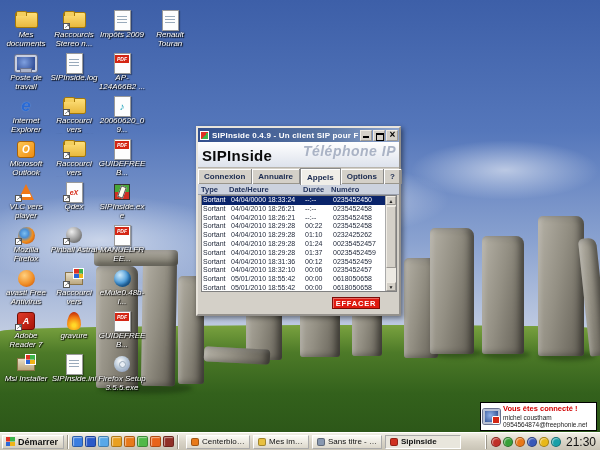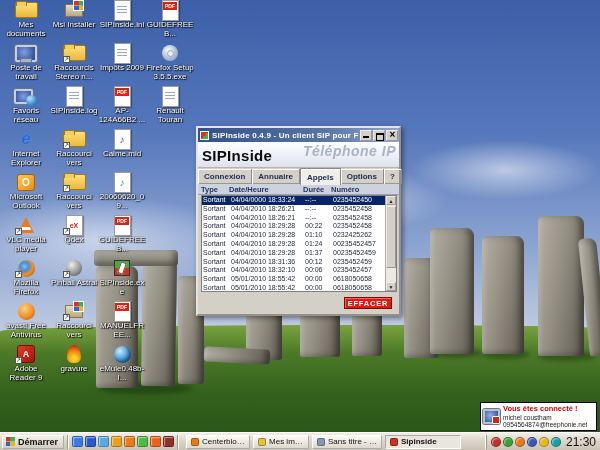--- a/index.html
+++ b/index.html
@@ -19,23 +19,23 @@
            background:linear-gradient(180deg,#7aa23f 0%,#4d7a28 22%,#33611c 55%,#2a5317 100%);
            border-radius:100% 60% 0 0 / 10px 6px 0 0; }
   .stone { position:absolute;
            background:linear-gradient(100deg,#b5b1a6 0%,#938f83 45%,#605c52 100%);
            border-radius:5px 8px 3px 3px;
            box-shadow:inset -4px 0 7px rgba(0,0,0,.45), inset 2px 2px 4px rgba(255,255,255,.25); }
   .lintel { border-radius:4px; background:linear-gradient(180deg,#b9b5aa,#7d7a6e 80%); }
   .sshadow { position:absolute; background:rgba(10,25,5,.35); border-radius:50%; filter:blur(2px); }
 
   
-  .icon-grid { position:absolute; left:2px; top:0; z-index:2;
+  .icon-grid { position:absolute; left:2px; top:10px; z-index:2;
                display:grid; grid-template-rows:repeat(9,43px); grid-auto-columns:48px;
-               grid-auto-flow:column; }
+               grid-auto-flow:column;font-style:italic; }
   .di { width:48px; text-align:center; cursor:default; }
   .ic { width:24px; height:20px; margin:0 auto 1px; position:relative;
         display:flex; align-items:center; justify-content:center; }
   .di-label { font-size:8px; line-height:8.5px; color:#fff;
               text-shadow:1px 1px 1px #000, 0 0 2px #000;
               overflow:hidden; max-height:17px; word-wrap:break-word; }
   .sc { display:none; position:absolute; left:1px; bottom:0; width:7px; height:7px;
         background:#fff; border:1px solid #555; font-size:6px; line-height:5px; color:#000;
         text-align:center; z-index:3; }
   .di.shortcut .sc { display:block; }
@@ -149,21 +149,21 @@
   .trow span { overflow:hidden; }
   .trow.selected { background:#0a246a; color:#fff; }
   .vscroll { position:absolute; right:0; top:0; bottom:0; width:11px; background:#ece9e2;
              border-left:1px solid #aaa; }
   .varrow { position:absolute; left:0; width:10px; height:9px; background:#d4d0c8; border:1px outset #f0ece4;
             font-size:5px; text-align:center; line-height:8px; color:#222; }
   .vup { top:0; } .vdn { bottom:0; }
   .vthumb { position:absolute; left:0; top:10px; width:10px; height:62px; background:#d4d0c8;
             border:1px outset #f0ece4; }
   .winbottom { position:relative; height:22px; }
-  .effacer { position:absolute; right:7px; top:5px; width:48px; height:12px;
+  .effacer { position:absolute; right:19px; top:5px; width:48px; height:12px;
              background:#df1a10; color:#fff; font-size:7.5px; font-weight:bold; letter-spacing:.8px;
              text-align:center; line-height:12px; border:1px solid #7a0c06;
              box-shadow:inset 1px 1px 0 rgba(255,255,255,.35); cursor:pointer; }
 
   
   .notif { position:absolute; left:480px; top:402px; width:117px; height:29px; z-index:6;
            background:#fff; border:1px solid #000; display:flex; align-items:center; padding:1px 2px; }
   .notif-ic { width:17px; height:15px; flex:none; margin-right:3px; position:relative;
               background:radial-gradient(circle at 40% 40%, #8fb0e8, #3a5a9c 80%);
               border:2px solid #b8c0d4; box-shadow:0 0 0 1px #6a7390; border-radius:2px; }
@@ -240,68 +240,62 @@
         <div class="di-label">Mes documents</div>
       </div>
 
       <div class="di">
         <div class="ic" data-type="computer">
           
         </div>
         <div class="di-label">Poste de travail</div>
       </div>
 
-      <div class="di">
-        <div class="ic" data-type="network">
-          
-        </div>
-        <div class="di-label">Favoris réseau</div>
-      </div>
 
 
       <div class="di">
         <div class="ic" data-type="ie">
           
         </div>
         <div class="di-label">Internet Explorer</div>
       </div>
 
       <div class="di">
         <div class="ic" data-type="outlook">
           
         </div>
         <div class="di-label">Microsoft Outlook</div>
       </div>
 
       <div class="di shortcut">
         <div class="ic" data-type="vlc">
           <span class="sc"></span>
         </div>
-        <div class="di-label">VLC media player</div>
+        <div class="di-label">VLC vers player</div>
       </div>
 
       <div class="di shortcut">
         <div class="ic" data-type="firefox">
           <span class="sc"></span>
         </div>
         <div class="di-label">Mozilla Firefox</div>
       </div>
 
       <div class="di">
         <div class="ic" data-type="avast">
           
         </div>
         <div class="di-label">avast! Free Antivirus</div>
       </div>
 
       <div class="di shortcut">
         <div class="ic" data-type="reader">
           <span class="sc"></span>
         </div>
-        <div class="di-label">Adobe Reader 9</div>
+        <div class="di-label">Adobe Reader 7</div>
       </div>
 
       <div class="di">
         <div class="ic" data-type="msi">
           
         </div>
         <div class="di-label">Msi Installer</div>
       </div>
 
       <div class="di shortcut">
@@ -374,26 +368,20 @@
         <div class="di-label">Impôts 2009</div>
       </div>
 
       <div class="di">
         <div class="ic" data-type="pdf">
           
         </div>
         <div class="di-label">AP-124A66B2 ...</div>
       </div>
 
-      <div class="di">
-        <div class="ic" data-type="music">
-          
-        </div>
-        <div class="di-label">Calme.mid</div>
-      </div>
 
       <div class="di">
         <div class="ic" data-type="wav">
           
         </div>
         <div class="di-label">20060620_09...</div>
       </div>
 
       <div class="di">
         <div class="ic" data-type="pdf">

